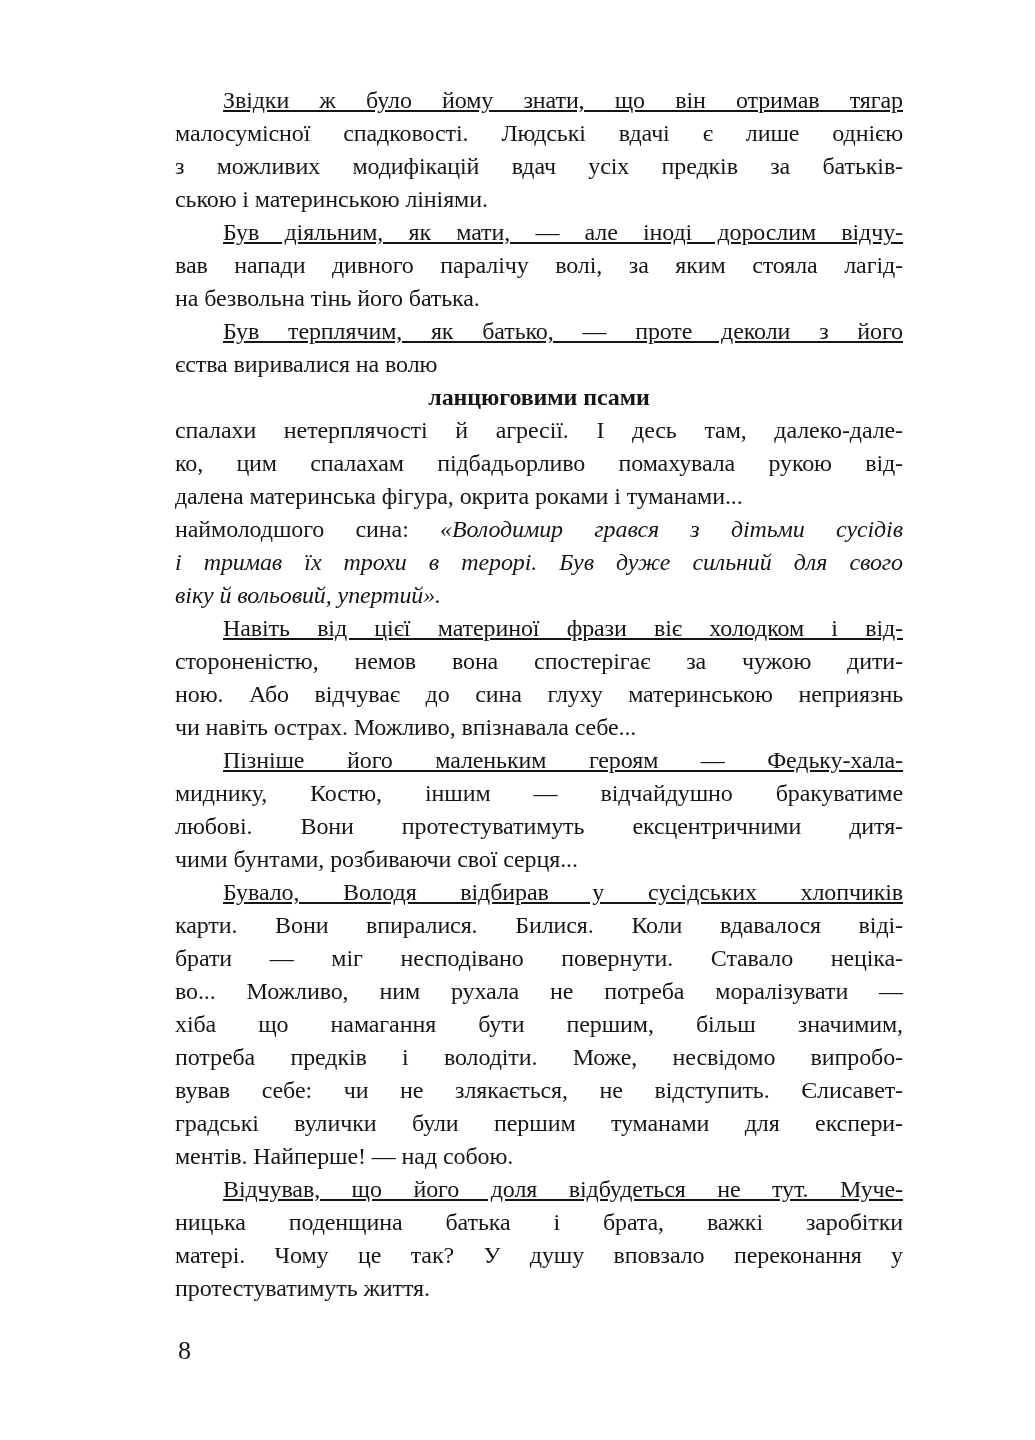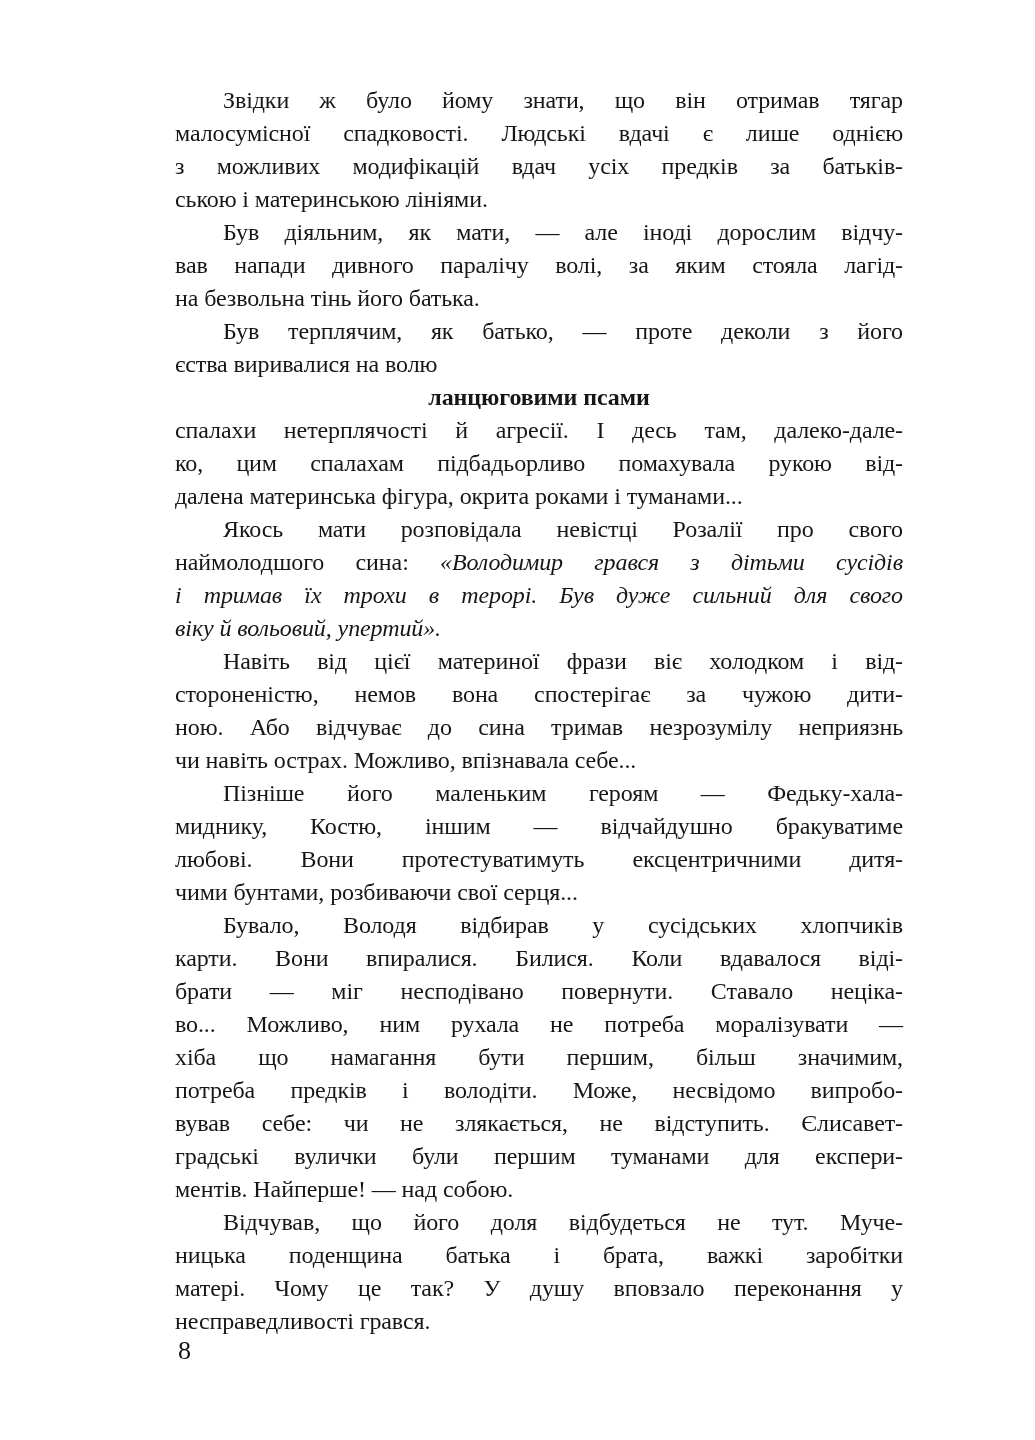--- a/index.html
+++ b/index.html
@@ -27,21 +27,21 @@
     line-height: 33px;
     letter-spacing: -0.1px;
   }
   .line {
     text-align: justify;
     text-align-last: justify;
     text-justify: inter-word;
     white-space: nowrap; 
   }
   .line { white-space: normal; }
-  .line.first { text-indent: 48px; }
+  .line.first { text-indent: 48px; text-decoration: underline; }
   .line.end {
     text-align: left;
     text-align-last: left;
   }
   .line.center {
     text-align: right;
     text-align-last: center;
     font-weight: bold;
   }
   .italic { font-style: italic; }
@@ -81,30 +81,29 @@
       <div class="line center">ланцюговими псами</div>
     </div>
 
     <div class="para">
       <div class="line">спалахи нетерплячості й агресії. І десь там, далеко-дале-</div>
       <div class="line">ко, цим спалахам підбадьорливо помахувала рукою від-</div>
       <div class="line end">далена материнська фігура, окрита роками і туманами...</div>
     </div>
 
     <div class="para">
-      <div class="line first">Якось мати розповідала невістці Розалії про свого</div>
       <div class="line"><span>наймолодшого сина: </span><span class="italic">«Володимир грався з дітьми сусідів</span></div>
       <div class="line italic">і тримав їх трохи в терорі. Був дуже сильний для свого</div>
       <div class="line end italic">віку й вольовий, упертий».</div>
     </div>
 
     <div class="para">
       <div class="line first">Навіть від цієї материної фрази віє холодком і від-</div>
       <div class="line">стороненістю, немов вона спостерігає за чужою дити-</div>
-      <div class="line">ною. Або відчуває до сина тримав незрозумілу неприязнь</div>
+      <div class="line">ною. Або відчуває до сина глуху материнською неприязнь</div>
       <div class="line end">чи навіть острах. Можливо, впізнавала себе...</div>
     </div>
 
     <div class="para">
       <div class="line first">Пізніше його маленьким героям — Федьку-хала-</div>
       <div class="line">миднику, Костю, іншим — відчайдушно бракуватиме</div>
       <div class="line">любові. Вони протестуватимуть ексцентричними дитя-</div>
       <div class="line end">чими бунтами, розбиваючи свої серця...</div>
     </div>
 
@@ -117,19 +116,19 @@
       <div class="line">потреба предків і володіти. Може, несвідомо випробо-</div>
       <div class="line">вував себе: чи не злякається, не відступить. Єлисавет-</div>
       <div class="line">градські вулички були першим туманами для експери-</div>
       <div class="line end">ментів. Найперше! — над собою.</div>
     </div>
 
     <div class="para">
       <div class="line first">Відчував, що його доля відбудеться не тут. Муче-</div>
       <div class="line">ницька поденщина батька і брата, важкі заробітки</div>
       <div class="line">матері. Чому це так? У душу вповзало переконання у</div>
-      <div class="line end">несправедливості грався.</div>
+      <div class="line end">протестуватимуть життя.</div>
     </div>
 
   </section>
 
   <div class="page-number">8</div>
 </main>
 
 </body></html>

